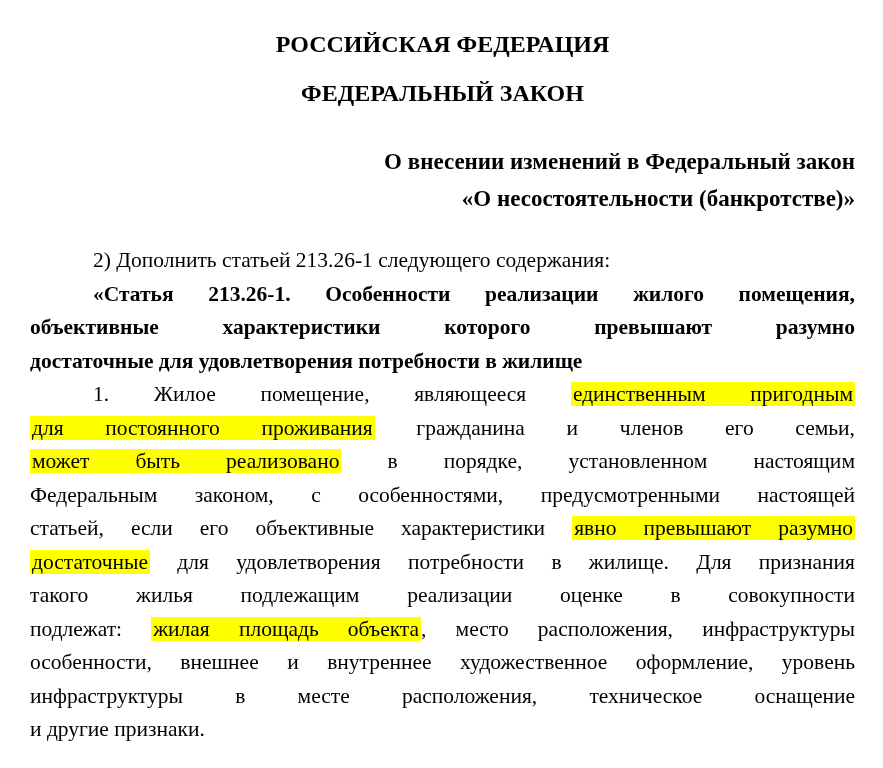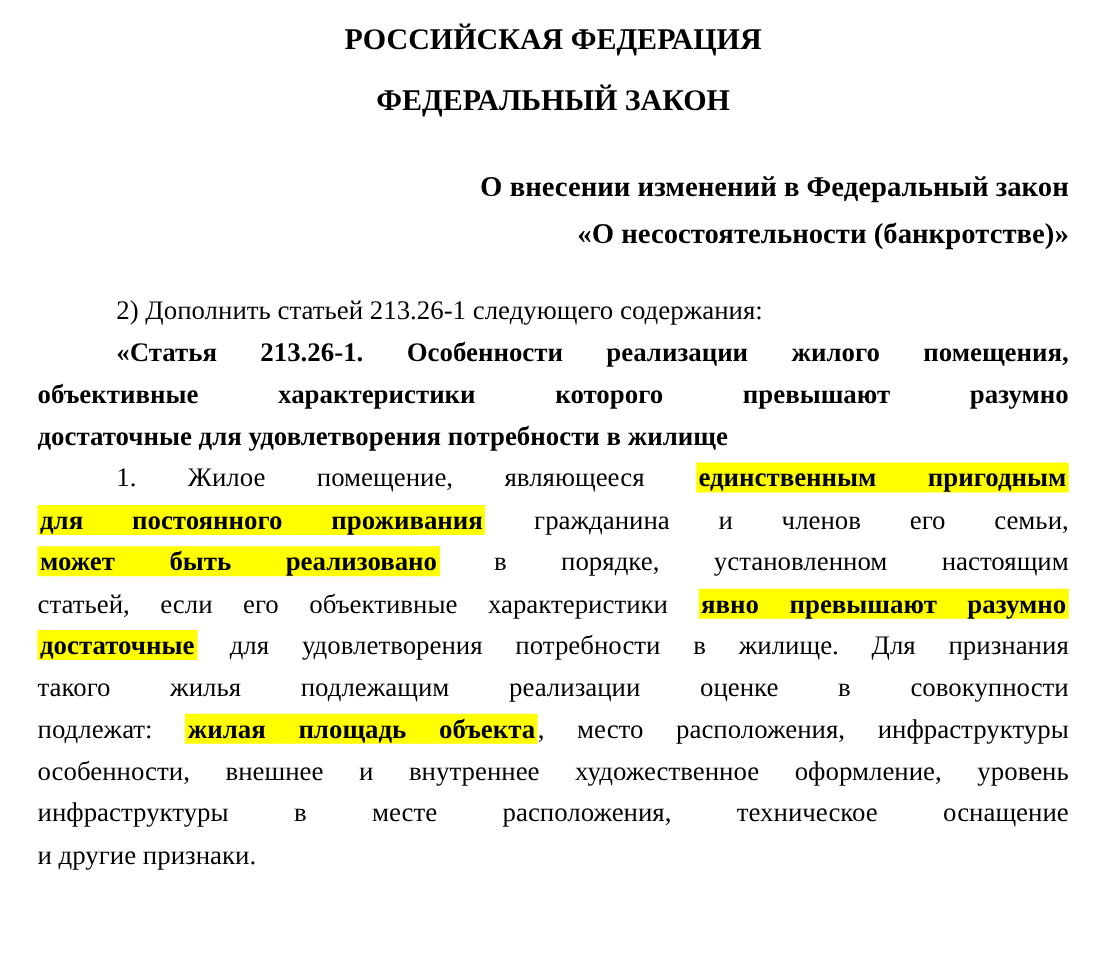--- a/index.html
+++ b/index.html
@@ -17,21 +17,21 @@
     height: 768px;
     padding: 0 28px 0 30px;
   }
   .doc-title {
     font-size: 24px;
     font-weight: bold;
     text-align: center;
     line-height: 28px;
     margin: 0;
   }
-  .doc-title.first { padding-top: 18px; }
+  .doc-title.first { padding-top: 30px; }
   .doc-title.second { margin-top: 21px; }
   .doc-subtitle {
     margin-top: 36px;
     font-size: 23px;
     font-weight: bold;
     text-align: right;
     line-height: 37px;
   }
   .body-flow {
     margin-top: 27px;
@@ -39,21 +39,21 @@
     line-height: 33.5px;
     text-align: justify;
   }
   .line { text-align: justify; }
   .line.stretch { text-align-last: justify; }
   .line.indent { text-indent: 63px; }
   .line.bold { font-weight: bold; }
   mark {
     background: var(--highlight, #ffff00);
     color: inherit;
-    font-weight: bold;
+    font-weight: normal;
     padding: 0 2px;
   }
 </style>
 </head>
 <body style="background: rgb(255, 255, 255); color: rgb(0, 0, 0);">
 
 <div class="doc">
   <div class="doc-title first">РОССИЙСКАЯ ФЕДЕРАЦИЯ</div>
   <div class="doc-title second">ФЕДЕРАЛЬНЫЙ ЗАКОН</div>
   <div class="doc-subtitle">
@@ -61,20 +61,21 @@
     <div>«О несостоятельности (банкротстве)»</div>
   </div>
   <div class="body-flow">
       <div class="line indent"><span>2) Дополнить статьей 213.26-1 следующего содержания:</span></div>
       <div class="line stretch indent bold"><span>«Статья 213.26-1. Особенности реализации жилого помещения,</span></div>
       <div class="line stretch bold"><span>объективные характеристики которого превышают разумно</span></div>
       <div class="line bold"><span>достаточные для удовлетворения потребности в жилище</span></div>
       <div class="line stretch indent"><span>1. Жилое помещение, являющееся </span><mark>единственным пригодным</mark></div>
       <div class="line stretch"><mark>для постоянного проживания</mark><span> гражданина и членов его семьи,</span></div>
       <div class="line stretch"><mark>может быть реализовано</mark><span> в порядке, установленном настоящим</span></div>
+      <div class="line stretch"><span>Федеральным законом, с особенностями, предусмотренными настоящей</span></div>
       <div class="line stretch"><span>статьей, если его объективные характеристики </span><mark>явно превышают разумно</mark></div>
       <div class="line stretch"><mark>достаточные</mark><span> для удовлетворения потребности в жилище. Для признания</span></div>
       <div class="line stretch"><span>такого жилья подлежащим реализации оценке в совокупности</span></div>
       <div class="line stretch"><span>подлежат: </span><mark>жилая площадь объекта</mark><span>, место расположения, инфраструктуры</span></div>
       <div class="line stretch"><span>особенности, внешнее и внутреннее художественное оформление, уровень</span></div>
       <div class="line stretch"><span>инфраструктуры в месте расположения, техническое оснащение</span></div>
       <div class="line"><span>и другие признаки.</span></div>
     </div>
 </div>
 

